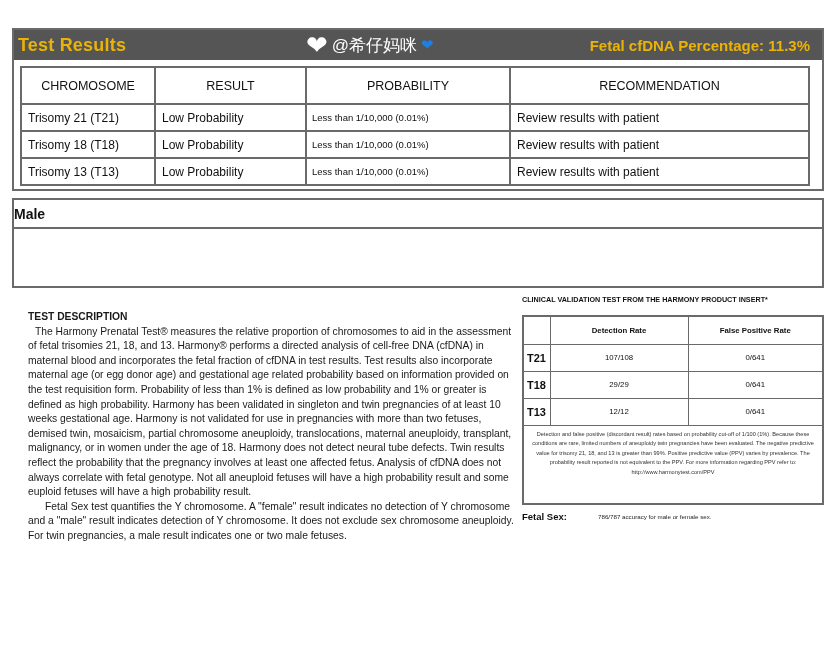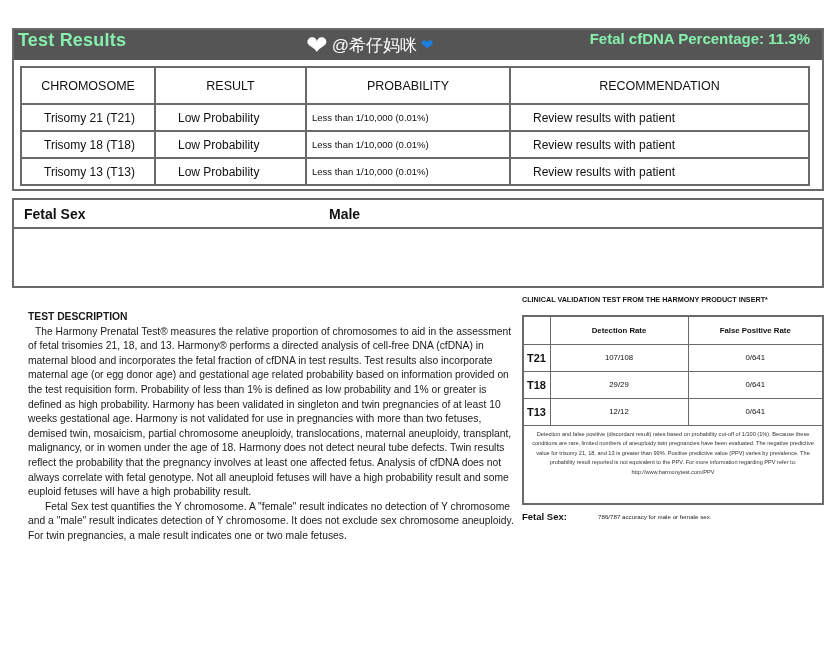--- a/index.html
+++ b/index.html
@@ -4,40 +4,40 @@
   <style>
     * { box-sizing: border-box; margin: 0; padding: 0; }
     html, body { width: 828px; height: 656px; background: #ffffff; overflow: hidden; }
     body { font-family: "Liberation Sans", sans-serif; color: #111; position: relative; }
 
     .results-box {
       position: absolute; left: 12px; top: 28px; width: 812px; height: 163px;
       border: 2px solid #6a6a6a; background: #fff;
     }
     .results-header {
-      height: 30px; background: #555555; color: #86efac;
-      display: flex; justify-content: space-between;
+      height: 30px; background: #555555; color: #eab308;
+      display: flex; align-items: center; justify-content: space-between;
       padding: 0 12px 0 4px;
     }
     .results-title { font-size: 18px; font-weight: bold; letter-spacing: 0.2px; }
     .cfdna { font-size: 15px; font-weight: bold; }
     .watermark {
       position: absolute; left: 292px; top: 2px; color: #fff; font-size: 17px;
       display: flex; align-items: center; gap: 4px;
     }
     .wm-heart-white { font-size: 26px; line-height: 1; color: #fff; }
     .wm-heart-blue { color: #1f7fe0; font-size: 15px; }
 
     table.res {
       position: absolute; left: 6px; top: 36px; width: 790px;
       border-collapse: collapse; font-size: 12px;
     }
     table.res th, table.res td { border: 2px solid #6a6a6a; margin-left: 36px; }
     table.res th { height: 37px; font-weight: normal; font-size: 12.5px; text-align: center; }
-    table.res td { height: 27px; padding-left: 22px; }
+    table.res td { height: 27px; padding-left: 6px; }
     table.res td.prob { font-size: 9.5px; padding-left: 5px; }
 
     .sex-box {
       position: absolute; left: 12px; top: 198px; width: 812px; height: 90px;
       border: 2px solid #6a6a6a;
     }
     .sex-row {
       height: 29px; border-bottom: 2px solid #6a6a6a;
       display: flex; align-items: center; font-weight: bold; font-size: 14px;
     }
@@ -118,21 +118,20 @@
         <td>Low Probability</td>
         <td class="prob">Less than 1/10,000 (0.01%)</td>
         <td>Review results with patient</td>
       </tr>
     </tbody>
   </table>
 </div>
 
 <div class="sex-box">
   <div class="sex-row">
-    <span class="sex-label">Fetal Sex</span>
     <span>Male</span>
   </div>
 </div>
 
 <div class="desc">
   <h3>TEST DESCRIPTION</h3>
   <p class="first">The Harmony Prenatal Test® measures the relative proportion of chromosomes to aid in the assessment of fetal trisomies 21, 18, and 13. Harmony® performs a directed analysis of cell-free DNA (cfDNA) in maternal blood and incorporates the fetal fraction of cfDNA in test results. Test results also incorporate maternal age (or egg donor age) and gestational age related probability based on information provided on the test requisition form. Probability of less than 1% is defined as low probability and 1% or greater is defined as high probability. Harmony has been validated in singleton and twin pregnancies of at least 10 weeks gestational age. Harmony is not validated for use in pregnancies with more than two fetuses, demised twin, mosaicism, partial chromosome aneuploidy, translocations, maternal aneuploidy, transplant, malignancy, or in women under the age of 18. Harmony does not detect neural tube defects. Twin results reflect the probability that the pregnancy involves at least one affected fetus. Analysis of cfDNA does not always correlate with fetal genotype. Not all aneuploid fetuses will have a high probability result and some euploid fetuses will have a high probability result.</p>
   <p class="second">Fetal Sex test quantifies the Y chromosome. A "female" result indicates no detection of Y chromosome and a "male" result indicates detection of Y chromosome. It does not exclude sex chromosome aneuploidy. For twin pregnancies, a male result indicates one or two male fetuses.</p>
 </div>
 

